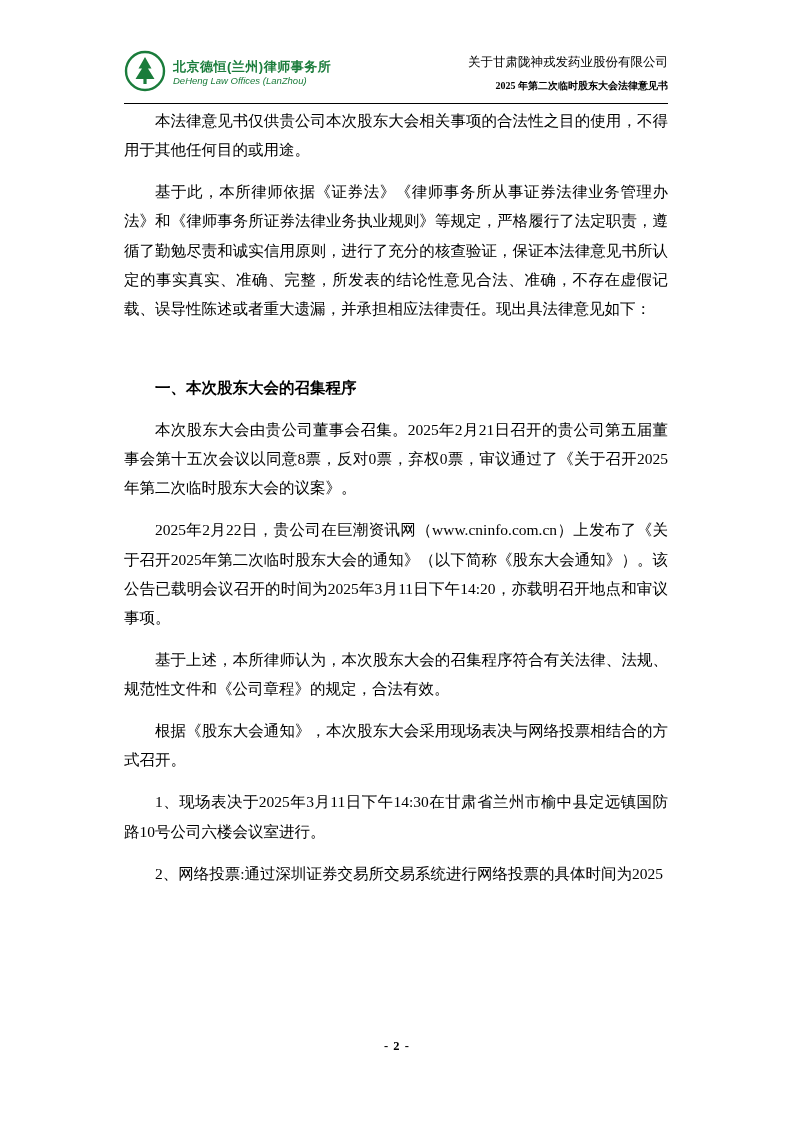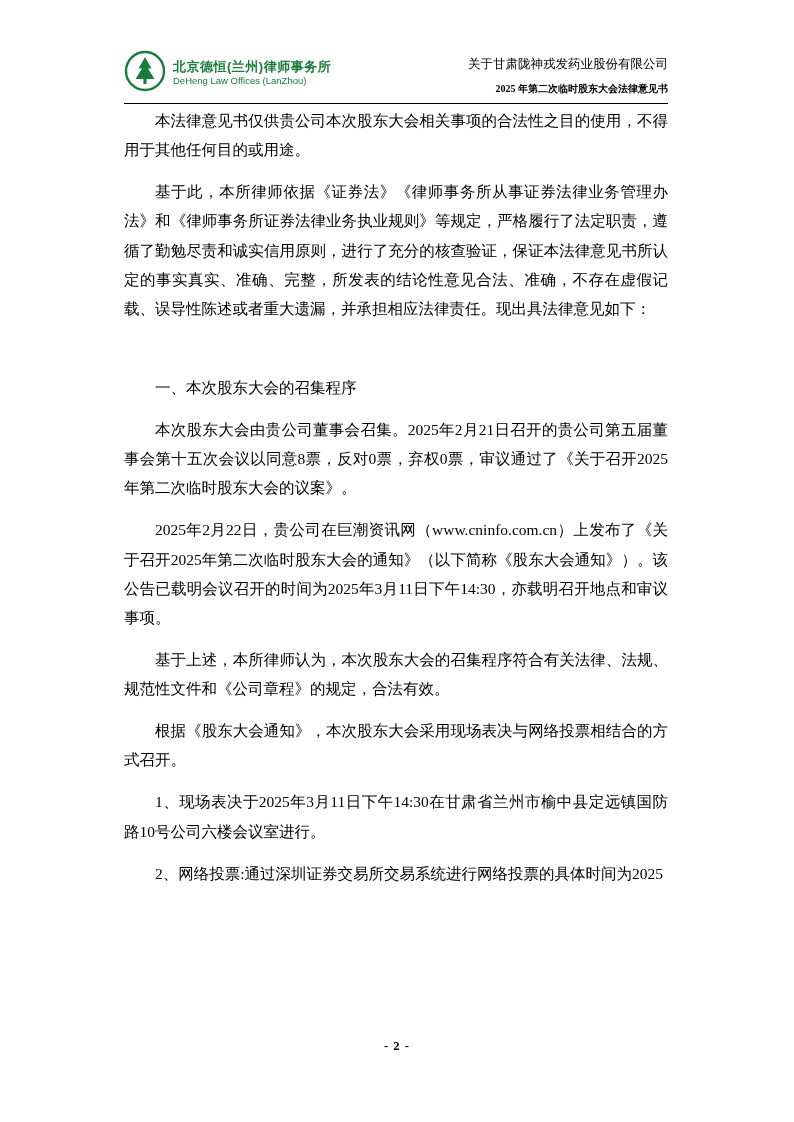--- a/index.html
+++ b/index.html
@@ -17,40 +17,41 @@
     color: #000000;
     font-family: "Liberation Serif", "DejaVu Serif", serif;
     padding: 50px 126px 0 124px;
     overflow: hidden;
   }
 
   
   .doc-header {
     display: flex;
     justify-content: space-between;
-    align-items: flex-end;
+    align-items: center;
   }
   .logo-block {
     display: flex;
     align-items: center;
     gap: 7px;
   }
   .logo-text .cn {
     font-family: "Liberation Sans", "DejaVu Sans", sans-serif;
     font-size: 13px;
     font-weight: bold;
     color: #1a7c3b;
     letter-spacing: 0.5px;
     line-height: 1.25;
   }
   .logo-text .en {
     font-family: "Liberation Sans", "DejaVu Sans", sans-serif;
     font-size: 9.5px;
     color: #1a7c3b;
     line-height: 1.3;
+    font-style: italic;
   }
   .header-titles {
     text-align: right;
   }
   .header-titles .subject {
     font-size: 12.5px;
     line-height: 1.5;
     margin-bottom: 8px;
   }
   .header-titles .doc-title {
@@ -71,21 +72,21 @@
     line-height: 1.88;
     text-align: justify;
   }
   .doc-body p.para {
     margin: 0 0 13px 0;
     text-indent: 2em;
   }
   .doc-body h3.sec-heading {
     margin: 50px 0 13px 0;
     font-size: 15.5px;
-    font-weight: normal;
+    font-weight: bold;
     text-indent: 2em;
     line-height: 1.88;
   }
 
   
   .doc-footer {
     position: absolute;
     left: 0;
     right: 0;
     bottom: 68px;
@@ -119,21 +120,21 @@
       <div class="doc-title">2025 年第二次临时股东大会法律意见书</div>
     </div>
   </header>
   <hr class="header-rule">
 
   <main class="doc-body">
     <p class="para">本法律意见书仅供贵公司本次股东大会相关事项的合法性之目的使用，不得用于其他任何目的或用途。</p>
     <p class="para">基于此，本所律师依据《证券法》《律师事务所从事证券法律业务管理办法》和《律师事务所证券法律业务执业规则》等规定，严格履行了法定职责，遵循了勤勉尽责和诚实信用原则，进行了充分的核查验证，保证本法律意见书所认定的事实真实、准确、完整，所发表的结论性意见合法、准确，不存在虚假记载、误导性陈述或者重大遗漏，并承担相应法律责任。现出具法律意见如下：</p>
     <h3 class="sec-heading">一、本次股东大会的召集程序</h3>
     <p class="para">本次股东大会由贵公司董事会召集。2025年2月21日召开的贵公司第五届董事会第十五次会议以同意8票，反对0票，弃权0票，审议通过了《关于召开2025年第二次临时股东大会的议案》。</p>
-    <p class="para">2025年2月22日，贵公司在巨潮资讯网（www.cninfo.com.cn）上发布了《关于召开2025年第二次临时股东大会的通知》（以下简称《股东大会通知》）。该公告已载明会议召开的时间为2025年3月11日下午14:30，亦载明召开地点和审议事项。</p>
+    <p class="para">2025年2月22日，贵公司在巨潮资讯网（www.cninfo.com.cn）上发布了《关于召开2025年第二次临时股东大会的通知》（以下简称《股东大会通知》）。该公告已载明会议召开的时间为2025年3月11日下午14:20，亦载明召开地点和审议事项。</p>
     <p class="para">基于上述，本所律师认为，本次股东大会的召集程序符合有关法律、法规、规范性文件和《公司章程》的规定，合法有效。</p>
     <p class="para">根据《股东大会通知》，本次股东大会采用现场表决与网络投票相结合的方式召开。</p>
     <p class="para">1、现场表决于2025年3月11日下午14:30在甘肃省兰州市榆中县定远镇国防路10号公司六楼会议室进行。</p>
     <p class="para">2、网络投票:通过深圳证券交易所交易系统进行网络投票的具体时间为2025</p>
   </main>
 
   <footer class="doc-footer">- 2 -</footer>
 
 </div>
 

